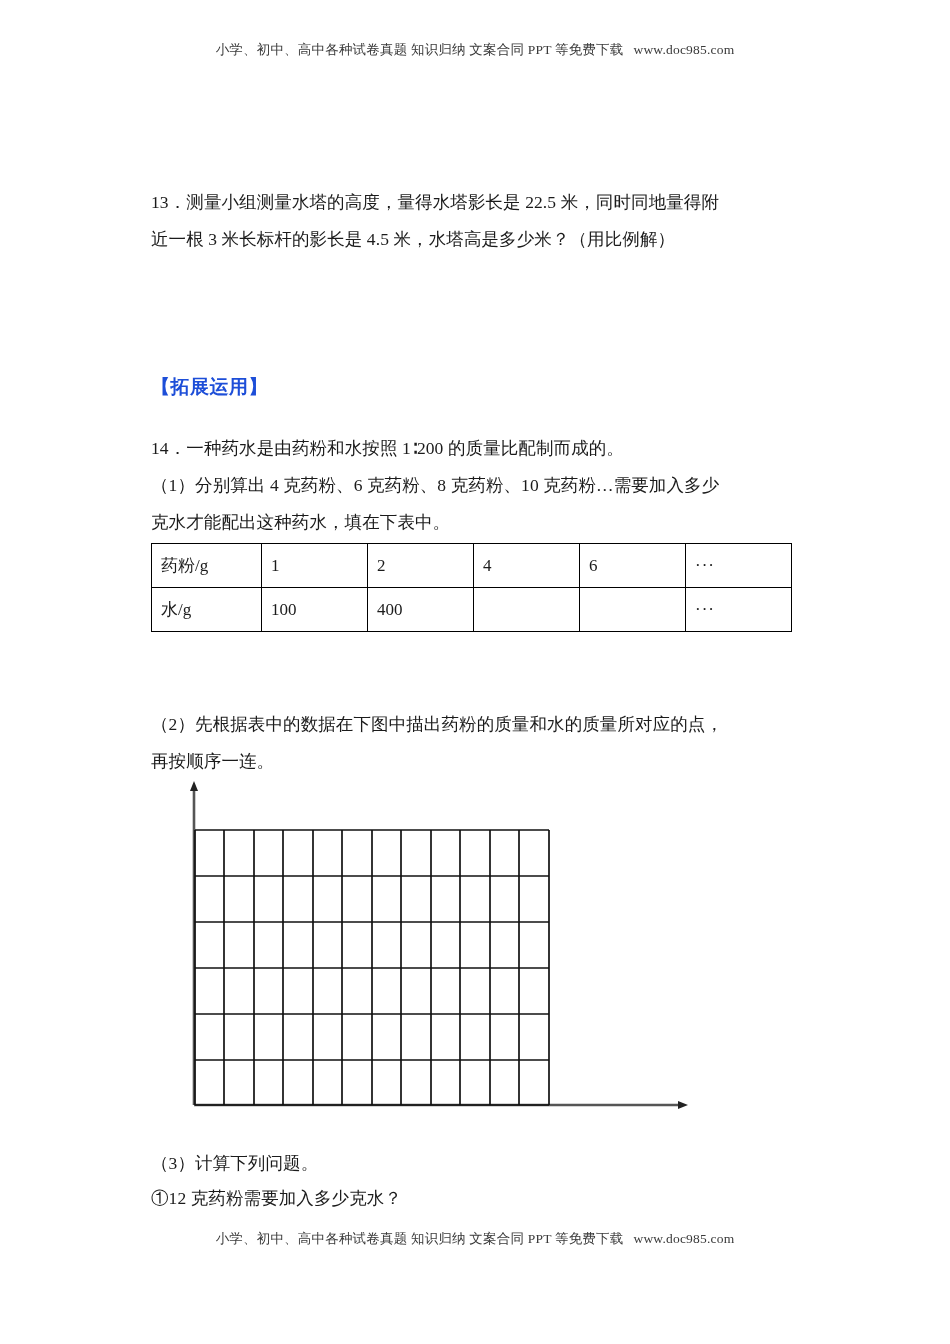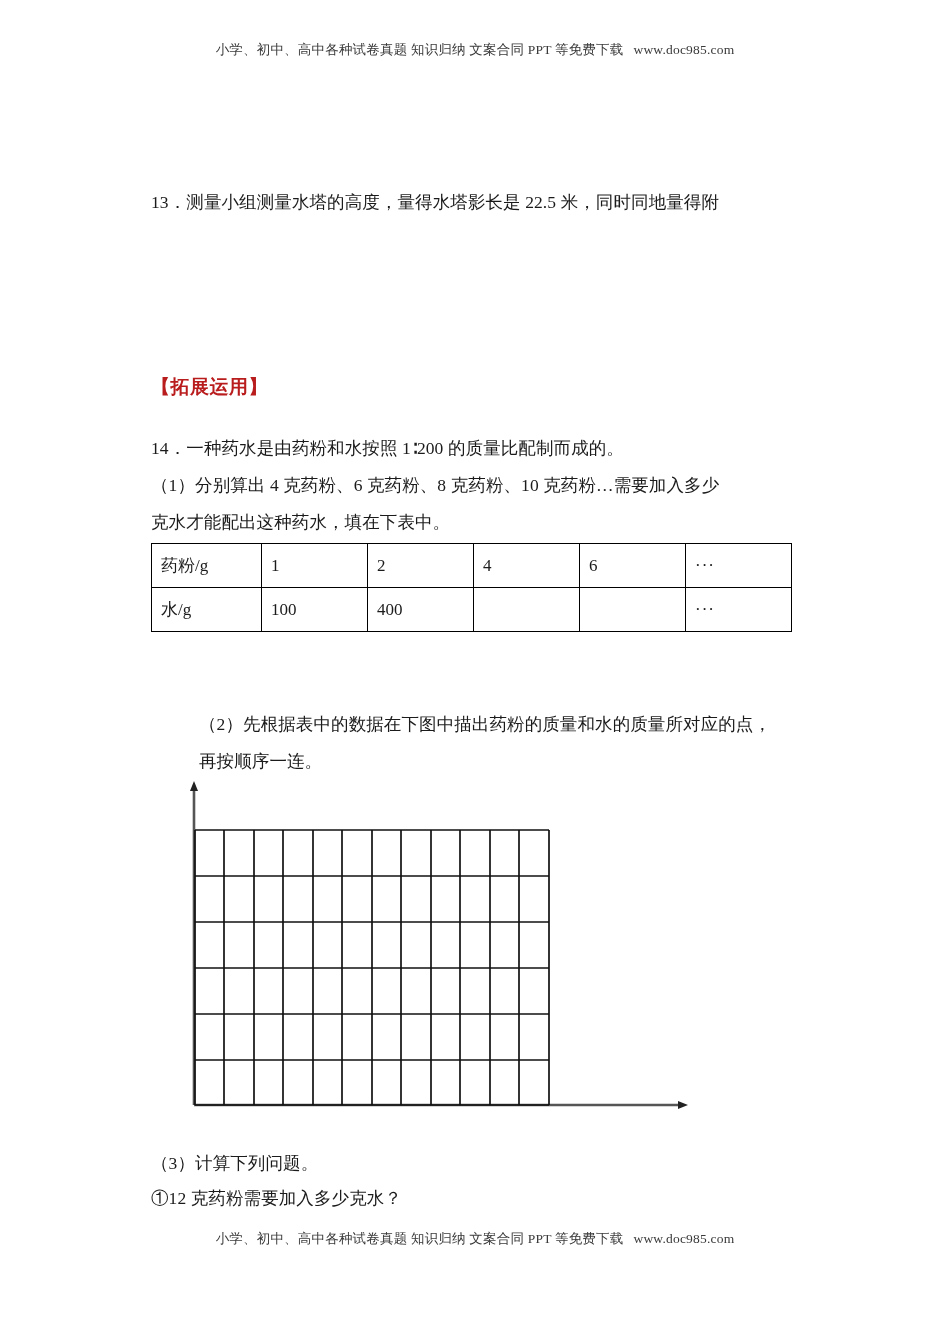--- a/index.html
+++ b/index.html
@@ -64,21 +64,21 @@
     width: 648px;
   }
 
   .sect-head {
     position: absolute;
     left: 0;
     top: 374px;
     font-size: 19px;
     font-weight: bold;
     letter-spacing: 0.5px;
-    color: #b91c1c;
+    color: #1d4ed8;
   }
 
   .q14 {
     position: absolute;
     left: 0;
     top: 430px;
     width: 648px;
   }
 
   
@@ -110,21 +110,20 @@
   td.c-d4 { width: 96px; }
   td.c-d5 { width: 96px; }
   .dots { letter-spacing: 1px; }
 
   
   .q14b {
     position: absolute;
     left: 0;
     top: 706px;
     width: 648px;
-    margin-left: 48px;
   }
 
   
   .figure {
     position: absolute;
     left: 0;
     top: 778px;
     width: 648px;
     height: 345px;
   }
@@ -145,20 +144,21 @@
 <div class="page">
 
   <div class="runhead top">
     <span>小学、初中、高中各种试卷真题 知识归纳 文案合同 PPT 等免费下载</span><span class="url">www.doc985.com</span>
   </div>
 
   <div class="content">
 
     <div class="q13">
       <div class="para">13．测量小组测量水塔的高度，量得水塔影长是 22.5 米，同时同地量得附</div>
+      <div class="para">近一根 3 米长标杆的影长是 4.5 米，水塔高是多少米？（用比例解）</div>
     </div>
 
     <div class="sect-head">【拓展运用】</div>
 
     <div class="q14">
       <div class="para">14．一种药水是由药粉和水按照 1∶200 的质量比配制而成的。</div>
       <div class="para">（1）分别算出 4 克药粉、6 克药粉、8 克药粉、10 克药粉…需要加入多少</div>
       <div class="para">克水才能配出这种药水，填在下表中。</div>
     </div>
 

